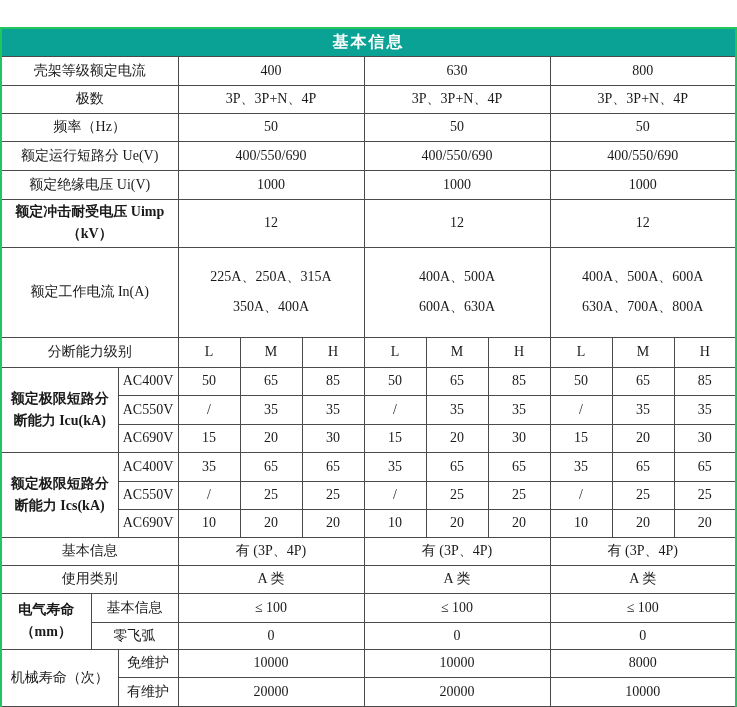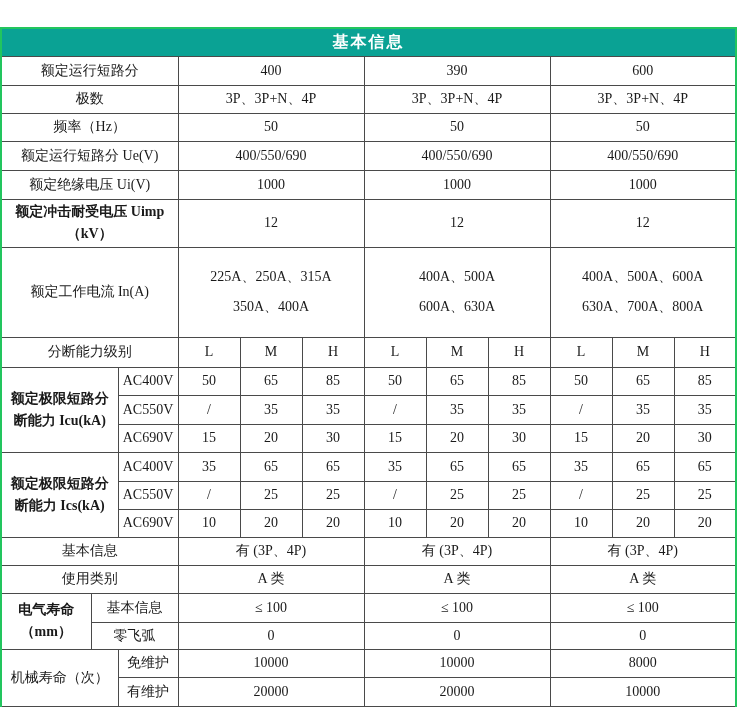--- a/index.html
+++ b/index.html
@@ -30,24 +30,24 @@
       <col style="width:62px">
       <col style="width:62px">
   </colgroup>
 
   <tbody>
       <tr class="h28">
     <td colspan="12" class="title-cell" style="background: rgb(10, 162, 148); color: rgb(255, 255, 255);">基本信息</td>
   </tr>
 
   <tr class="h29">
-    <td colspan="3">额定运行短路分</td>
+    <td colspan="3">壳架等级额定电流</td>
     <td colspan="3">400</td>
-    <td colspan="3">390</td>
-    <td colspan="3">600</td>
+    <td colspan="3">630</td>
+    <td colspan="3">800</td>
   </tr>
 
   <tr class="h28">
     <td colspan="3">极数</td>
     <td colspan="3">3P、3P+N、4P</td>
     <td colspan="3">3P、3P+N、4P</td>
     <td colspan="3">3P、3P+N、4P</td>
   </tr>
 
   <tr class="h28">

